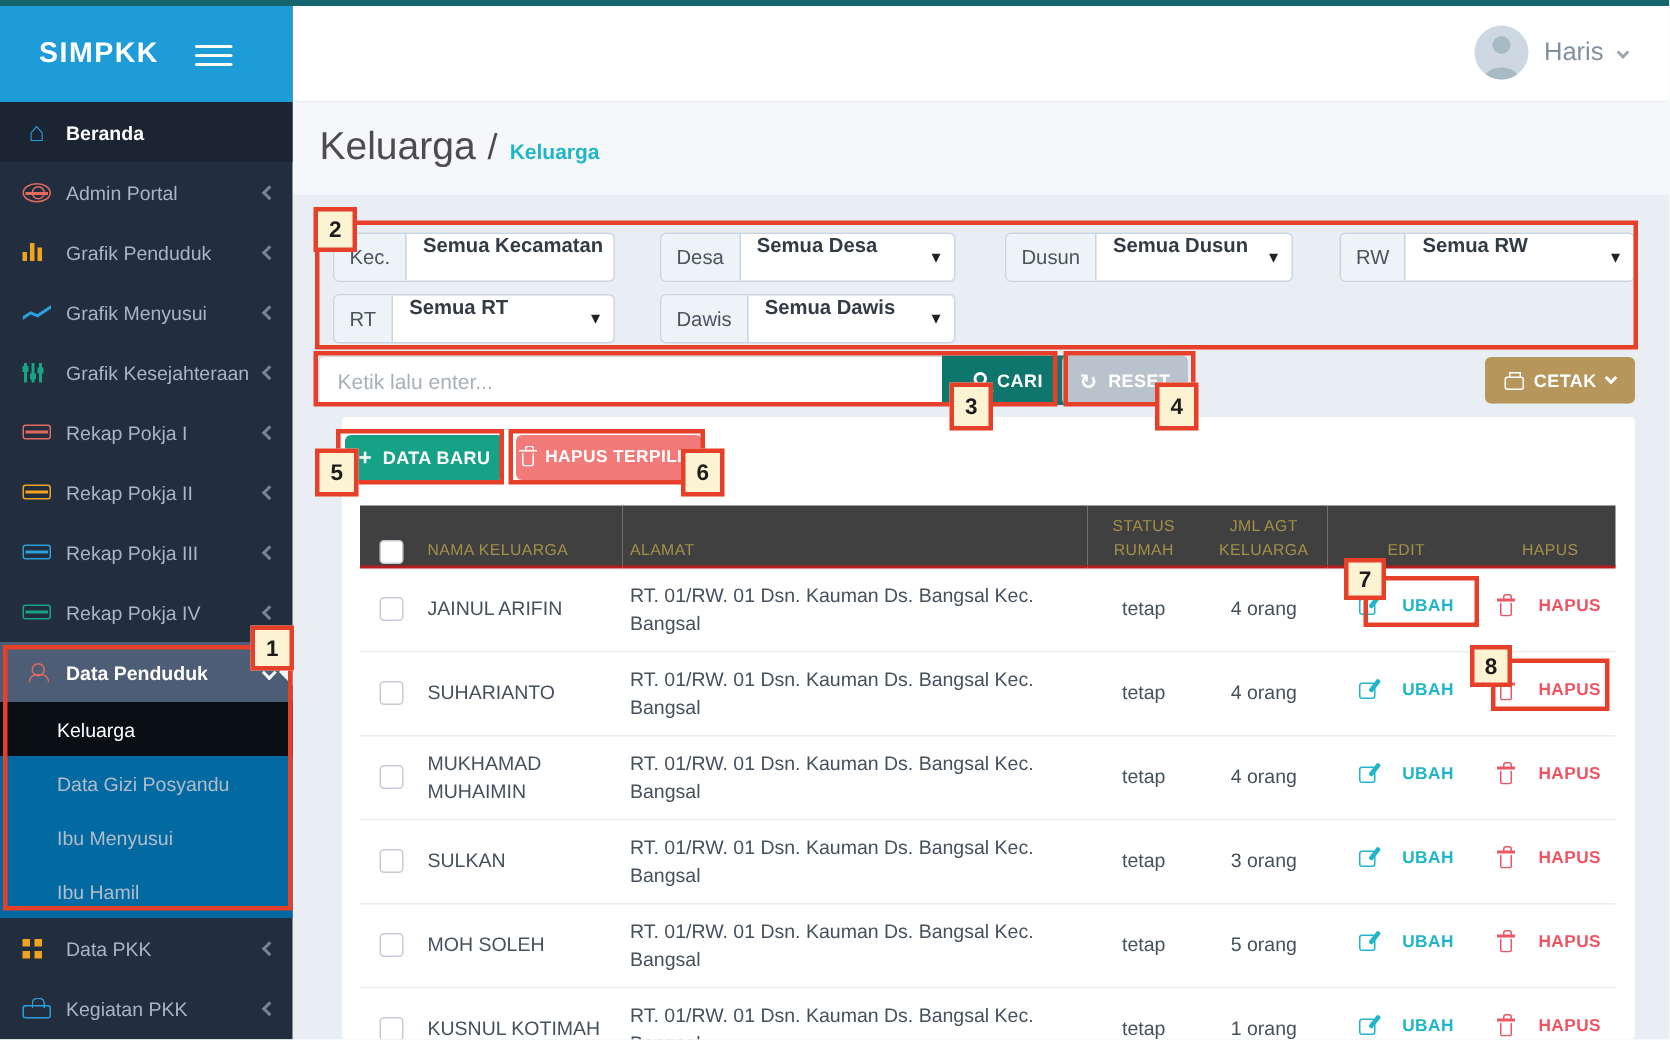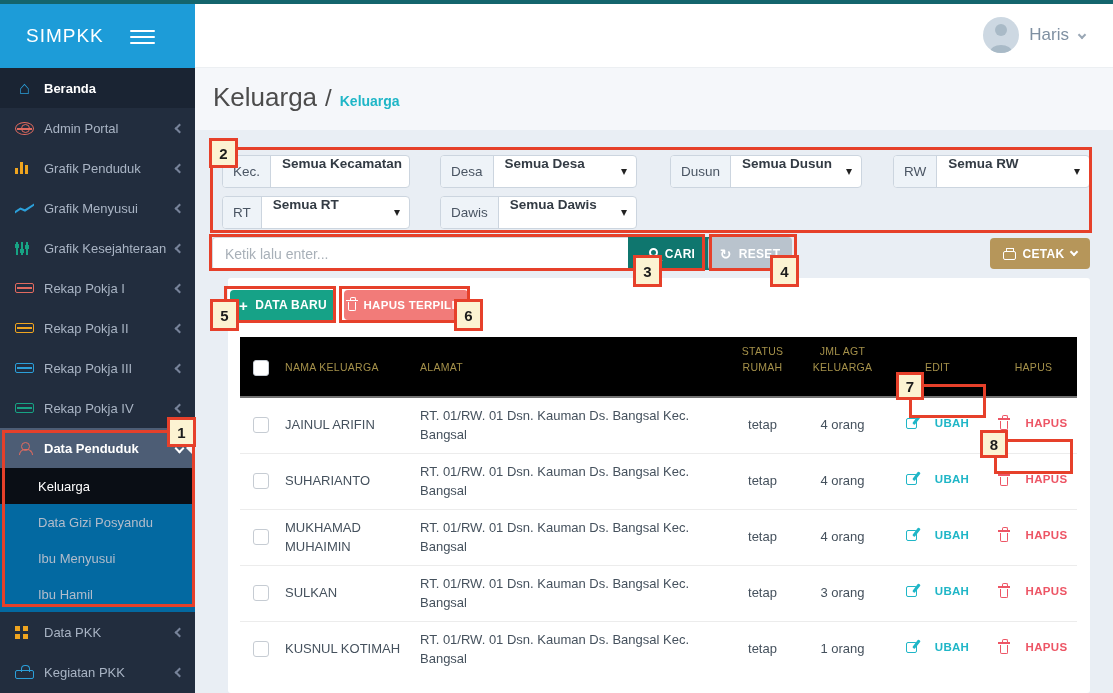--- a/index.html
+++ b/index.html
@@ -6,21 +6,21 @@
   html,body{background:#fff}
   body{font-family:"Liberation Sans","DejaVu Sans",sans-serif}
   .app{position:relative;width:1113px;height:693px;overflow:hidden;background:#e9eef4}
 
   
   .topline{position:absolute;left:0;top:0;width:1113px;height:4px;background:#14656d;z-index:40}
 
   
   .sidebar{position:absolute;left:0;top:0;width:195px;height:693px;background:#222d3e;z-index:10}
   .brand{height:68px;background:#1d9cd8;display:flex;align-items:center;padding:4px 0 0 26px;position:relative}
-  .brand-text{color:#fff;font-size:19px;font-weight:400;letter-spacing:1px}
+  .brand-text{color:#fff;font-size:19px;font-weight:700;letter-spacing:1px}
   .hamburger{position:absolute;right:40px;top:30px;width:25px;cursor:pointer}
   .hamburger i{display:block;height:2px;background:#fff;margin-bottom:4px;border-radius:1px}
   .menu-item{height:40px;display:flex;align-items:center;padding:0 12px 0 15px;cursor:pointer;position:relative}
   .mi-icon{width:19px;min-width:19px;height:16px;display:flex;align-items:center;justify-content:center;margin-right:10px;color:#8a96a8;position:relative}
   .mi-label{flex:1;font-size:13px;color:#a9b4c4;white-space:nowrap;overflow:hidden}
   .active-row{background:#1a2433}
   .active-row .mi-label{color:#ffffff;font-weight:700}
   .expanded{background:#4d5d75}
   .expanded .mi-label{color:#fff;font-weight:700}
   .submenu-item{height:36px;display:flex;align-items:center;padding-left:38px;background:#0369a1;cursor:pointer}
@@ -122,21 +122,21 @@
   .i-trash::after{content:"";position:absolute;left:1px;top:-5.5px;width:4px;height:3px;border:1.3px solid currentColor;border-bottom:none;border-radius:2px 2px 0 0}
   .i-pen{width:11px;height:11px;border:1.4px solid currentColor;border-radius:2px;position:relative}
   .i-pen::after{content:"";position:absolute;right:-2px;top:-4px;width:2.5px;height:10px;background:currentColor;border-radius:1px;transform:rotate(38deg)}
 
   
   .card{position:absolute;left:33px;top:148px;width:862px;height:415px;background:#fff;border-radius:3px}
   .btn-add{left:2px;top:12px;width:106px;height:30px;background:#16a287}
   .btn-del{left:116px;top:12px;width:124px;height:30px;background:#f27b79;font-size:11.5px}
 
   table.tbl{position:absolute;left:12px;top:59px;width:837px;border-collapse:collapse;table-layout:fixed}
-  .tbl thead th{background:#000000;color:#a5914a;font-size:10.5px;font-weight:400;text-transform:uppercase;vertical-align:bottom;padding:7px 5px 20px;letter-spacing:.3px;border-bottom:2px solid #737373;line-height:1.5}
+  .tbl thead th{background:#404040;color:#a5914a;font-size:10.5px;font-weight:400;text-transform:uppercase;vertical-align:bottom;padding:7px 5px 1px;letter-spacing:.3px;border-bottom:2px solid #b91c1c;line-height:1.5}
   .th-left{text-align:left}
   .th-c{text-align:center}
   .tbl tbody td{height:55px;padding:8px 5px;border-top:1px solid #ececec;font-size:13px;color:#45515d;vertical-align:middle;line-height:1.5}
   .tbl tbody tr:first-child td{border-top:none}
   td.c-name{font-size:14px;color:#414d59}
   td.c-center{text-align:center}
   .cb{appearance:none;-webkit-appearance:none;width:16px;height:16px;border:1px solid #c6ccd3;border-radius:3px;background:#fff;display:block;margin:0 0 0 8px;cursor:pointer}
   .rowlink{display:inline-flex;align-items:center;gap:18px;font-size:11.5px;font-weight:700;cursor:pointer;letter-spacing:.3px;text-decoration:none}
   .link-edit{color:#1fb6c7}
   .link-del{color:#ed5565}
@@ -469,20 +469,41 @@
                 </a>
               </td>
               <td class="c-center">
                 <a class="rowlink link-del">
                   <span class="i-trash"></span>
                   <span>HAPUS</span>
                 </a>
               </td>
             </tr>
 
+            <tr>
+              <td>
+                <input type="checkbox" class="cb" style="">
+              </td>
+              <td class="c-name">MOH SOLEH</td>
+              <td>RT. 01/RW. 01 Dsn. Kauman Ds. Bangsal Kec. Bangsal</td>
+              <td class="c-center">tetap</td>
+              <td class="c-center">5 orang</td>
+              <td class="c-center">
+                <a class="rowlink link-edit">
+                  <span class="i-pen"></span>
+                  <span>UBAH</span>
+                </a>
+              </td>
+              <td class="c-center">
+                <a class="rowlink link-del">
+                  <span class="i-trash"></span>
+                  <span>HAPUS</span>
+                </a>
+              </td>
+            </tr>
 
             <tr>
               <td>
                 <input type="checkbox" class="cb" style="">
               </td>
               <td class="c-name">KUSNUL KOTIMAH</td>
               <td>RT. 01/RW. 01 Dsn. Kauman Ds. Bangsal Kec. Bangsal</td>
               <td class="c-center">tetap</td>
               <td class="c-center">1 orang</td>
               <td class="c-center">

